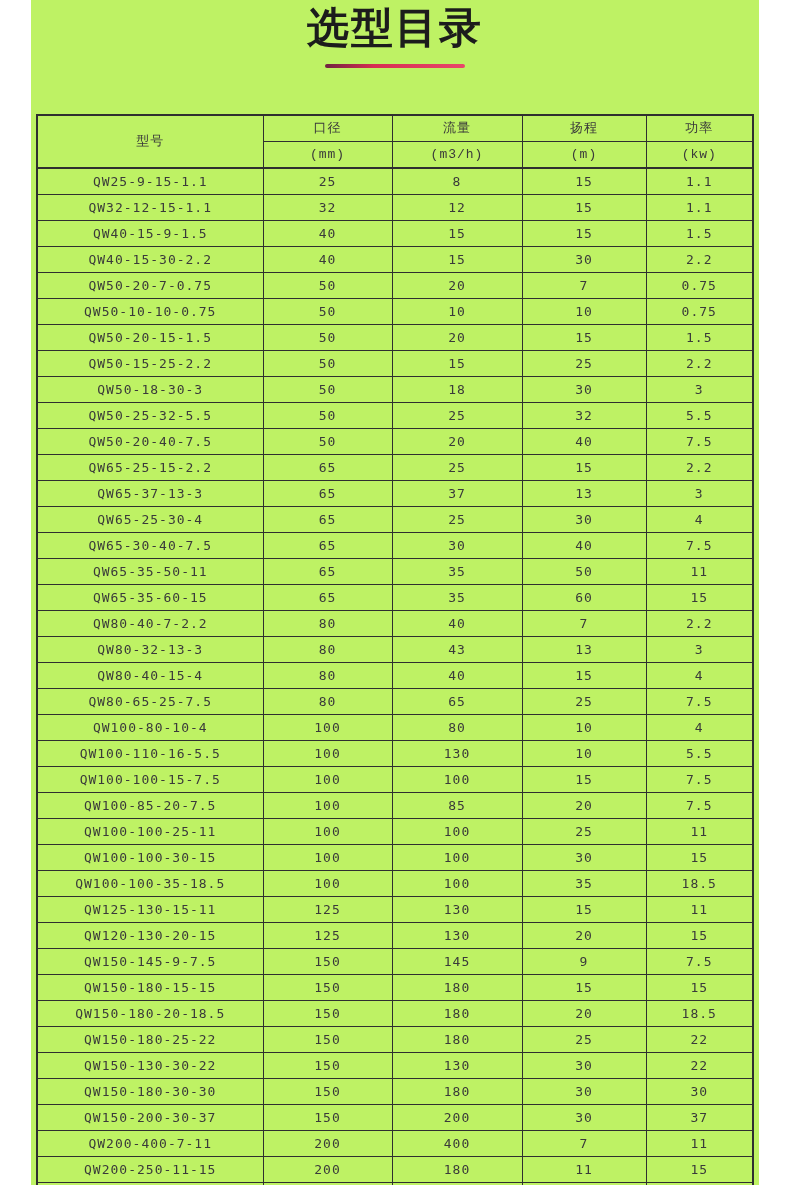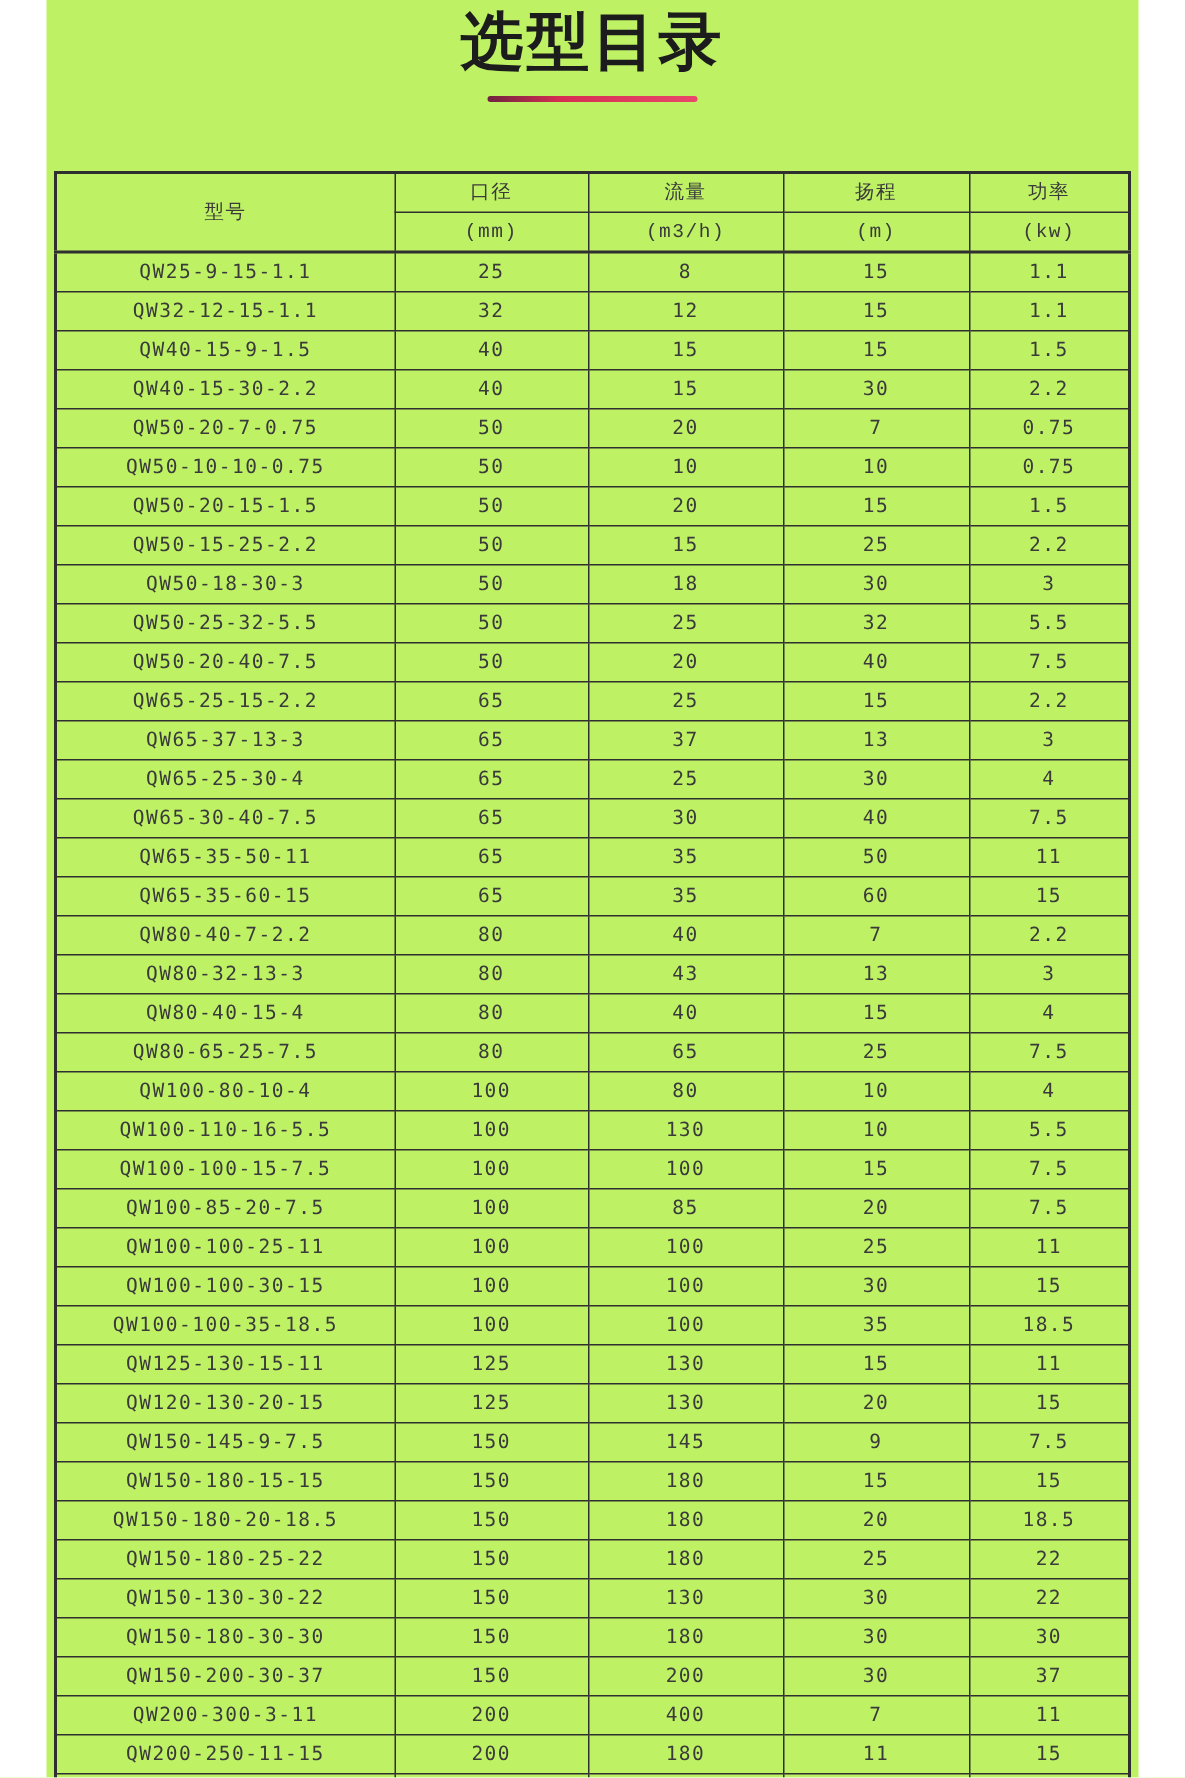--- a/index.html
+++ b/index.html
@@ -342,21 +342,21 @@
           <td>30</td>
         </tr>
         <tr>
           <td>QW150-200-30-37</td>
           <td>150</td>
           <td>200</td>
           <td>30</td>
           <td>37</td>
         </tr>
         <tr>
-          <td>QW200-300-3-11</td>
+          <td>QW200-400-7-11</td>
           <td>200</td>
           <td>400</td>
           <td>7</td>
           <td>11</td>
         </tr>
         <tr>
           <td>QW200-250-11-15</td>
           <td>200</td>
           <td>180</td>
           <td>11</td>

